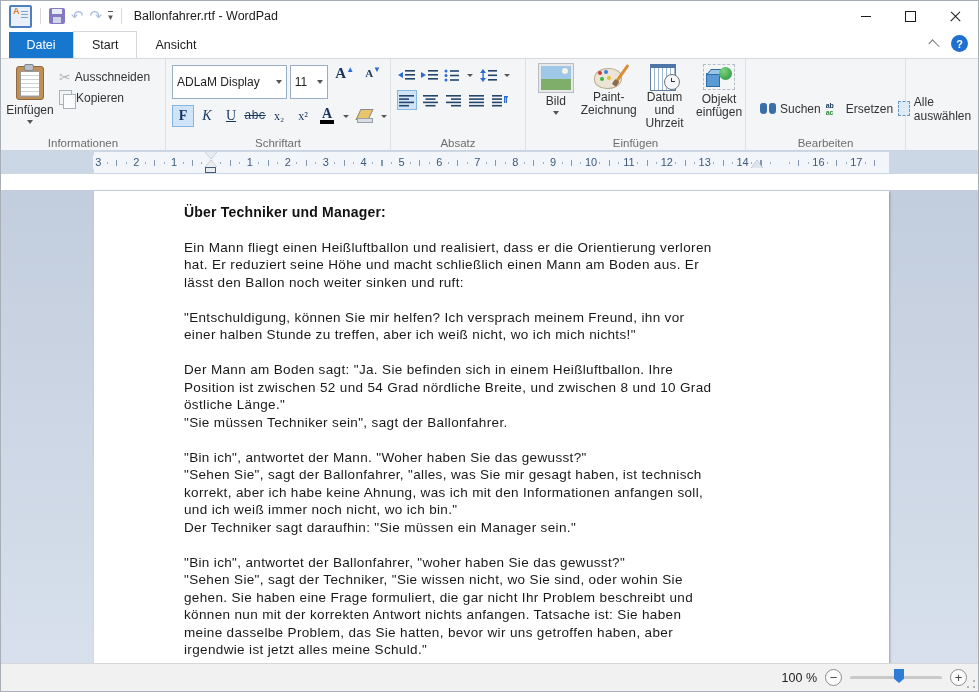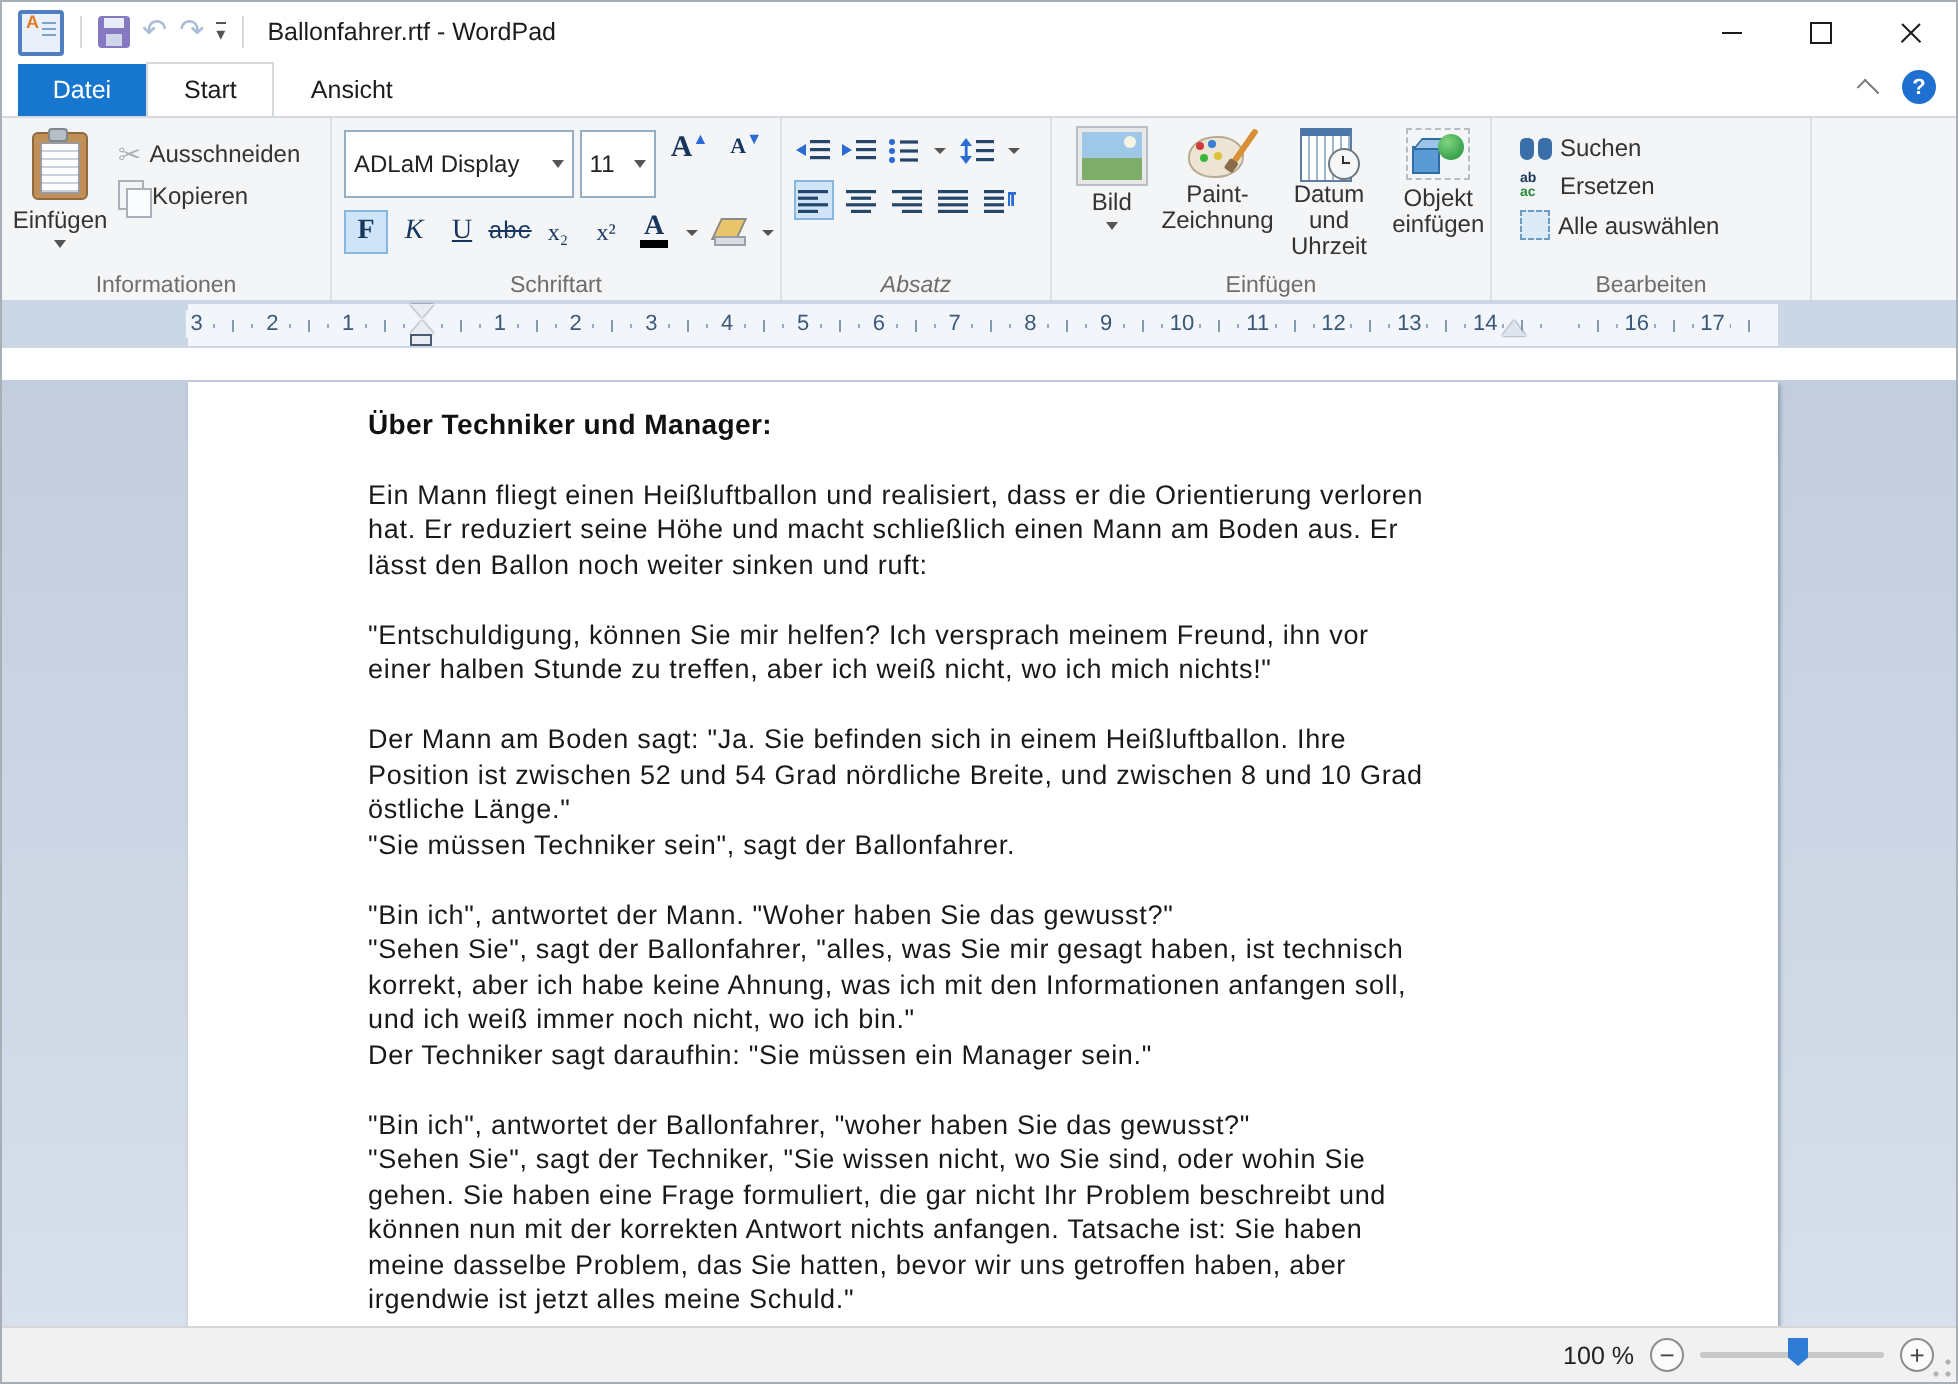--- a/index.html
+++ b/index.html
@@ -76,21 +76,21 @@
   .fmt-s{text-decoration:line-through;font-size:12px;font-family:Liberation Mono, monospace;}
   .fmt-sub,.fmt-sup{font-size:12px;}
   .fontcolor-A{display:flex;flex-direction:column;align-items:center;line-height:11px;font-weight:bold;}
   .fontcolor-bar{width:14px;height:4px;background:#000;margin-top:1px;}
   .hl-pen{width:16px;height:14px;position:relative;}
   .hl-pen:before{content:"";position:absolute;left:1px;top:0;width:11px;height:9px;background:#e9c46a;border:1px solid #8a8a8a;transform:skewX(-25deg);}
   .hl-pen:after{content:"";position:absolute;left:0;bottom:0;width:14px;height:3px;background:#d8dde3;border:1px solid #9aa0a7;}
   .minicaret{width:0;height:0;border-left:3px solid transparent;border-right:3px solid transparent;border-top:3.5px solid #555;margin:0 3px;}
 
   
-  .g-par{width:135px;padding:6px 14px 0 6px;box-sizing:border-box;font-style:italic;}
+  .g-par{width:135px;padding:6px 14px 0 6px;box-sizing:border-box;}
   .par-row{display:flex;align-items:center;gap:3px;margin-bottom:5px;}
   .icbtn{width:22px;height:20px;display:flex;align-items:center;justify-content:center;border:1px solid transparent;box-sizing:border-box;}
   .icbtn.toggled{background:#cfe5f7;border:1px solid #86b6e2;}
 
   
   .g-ins{width:220px;display:flex;padding:5px 2px 0 6px;box-sizing:border-box;gap:4px;}
   .bigbtn2{display:flex;flex-direction:column;align-items:center;width:50px;text-align:center;}
   .bigbtn2 .bigbtn-label{line-height:13px;}
   .pic-ic{width:30px;height:24px;border:2px solid #e8e8e8;outline:1px solid #b8bec5;background:linear-gradient(to bottom,#9ec7e8 0 55%,#7fae6a 55% 100%);position:relative;}
   .pic-ic:before{content:"";position:absolute;right:3px;top:2px;width:6px;height:6px;border-radius:50%;background:#f5f3e2;}
@@ -103,21 +103,21 @@
   .cal-grid{position:absolute;left:0;top:0;width:24px;height:22px;background:repeating-linear-gradient(to right,#fff 0 3px,#9fb6cf 3px 4px),repeating-linear-gradient(to bottom,#fff 0 3px,#9fb6cf 3px 4px);border:1px solid #5f7da0;border-top:4px solid #4d76a8;}
   .cal-clock{position:absolute;right:-2px;bottom:-2px;width:14px;height:14px;border-radius:50%;background:#f4f6f8;border:1px solid #707archive0;border:1px solid #70787f;}
   .cal-clock:before{content:"";position:absolute;left:6px;top:3px;width:1px;height:4px;background:#333;}
   .cal-clock:after{content:"";position:absolute;left:6px;top:6px;width:4px;height:1px;background:#333;}
   .obj-ic{width:30px;height:24px;position:relative;border:1px dashed #b6bcc3;}
   .obj-cube{position:absolute;left:2px;bottom:2px;width:12px;height:12px;background:#5b9bd5;border:1px solid #2e6da4;}
   .obj-cube:before{content:"";position:absolute;left:-1px;top:-5px;width:13px;height:4px;background:#9dc3e6;border:1px solid #2e6da4;transform:skewX(-40deg);transform-origin:bottom left;}
   .obj-sphere{position:absolute;right:2px;top:2px;width:13px;height:13px;border-radius:50%;background:radial-gradient(circle at 35% 30%,#7fd47f,#1f8f3a);}
 
   
-  .g-edit{width:160px;display:flex;flex-direction:column;gap:5px;padding:8px 0 0 14px;box-sizing:border-box;}
+  .g-edit{width:160px;display:flex;flex-direction:row;gap:5px;padding:8px 0 0 14px;box-sizing:border-box;}
   .binoc{position:relative;width:16px;height:13px;}
   .binoc:before,.binoc:after{content:"";position:absolute;top:1px;width:7px;height:11px;border-radius:3px 3px 4px 4px;background:#3a6ea8;}
   .binoc:before{left:0;}
   .binoc:after{right:0;}
   .replace-ic{width:16px;height:14px;font-size:7px;font-weight:bold;line-height:7px;text-align:left;}
   .replace-ic .r1{color:#17365d;}
   .replace-ic .r2{color:#2e8b3a;}
   .selall-ic{width:13px;height:13px;border:1.4px dashed #6f99c4;background:#ddebf7;}
 
   

